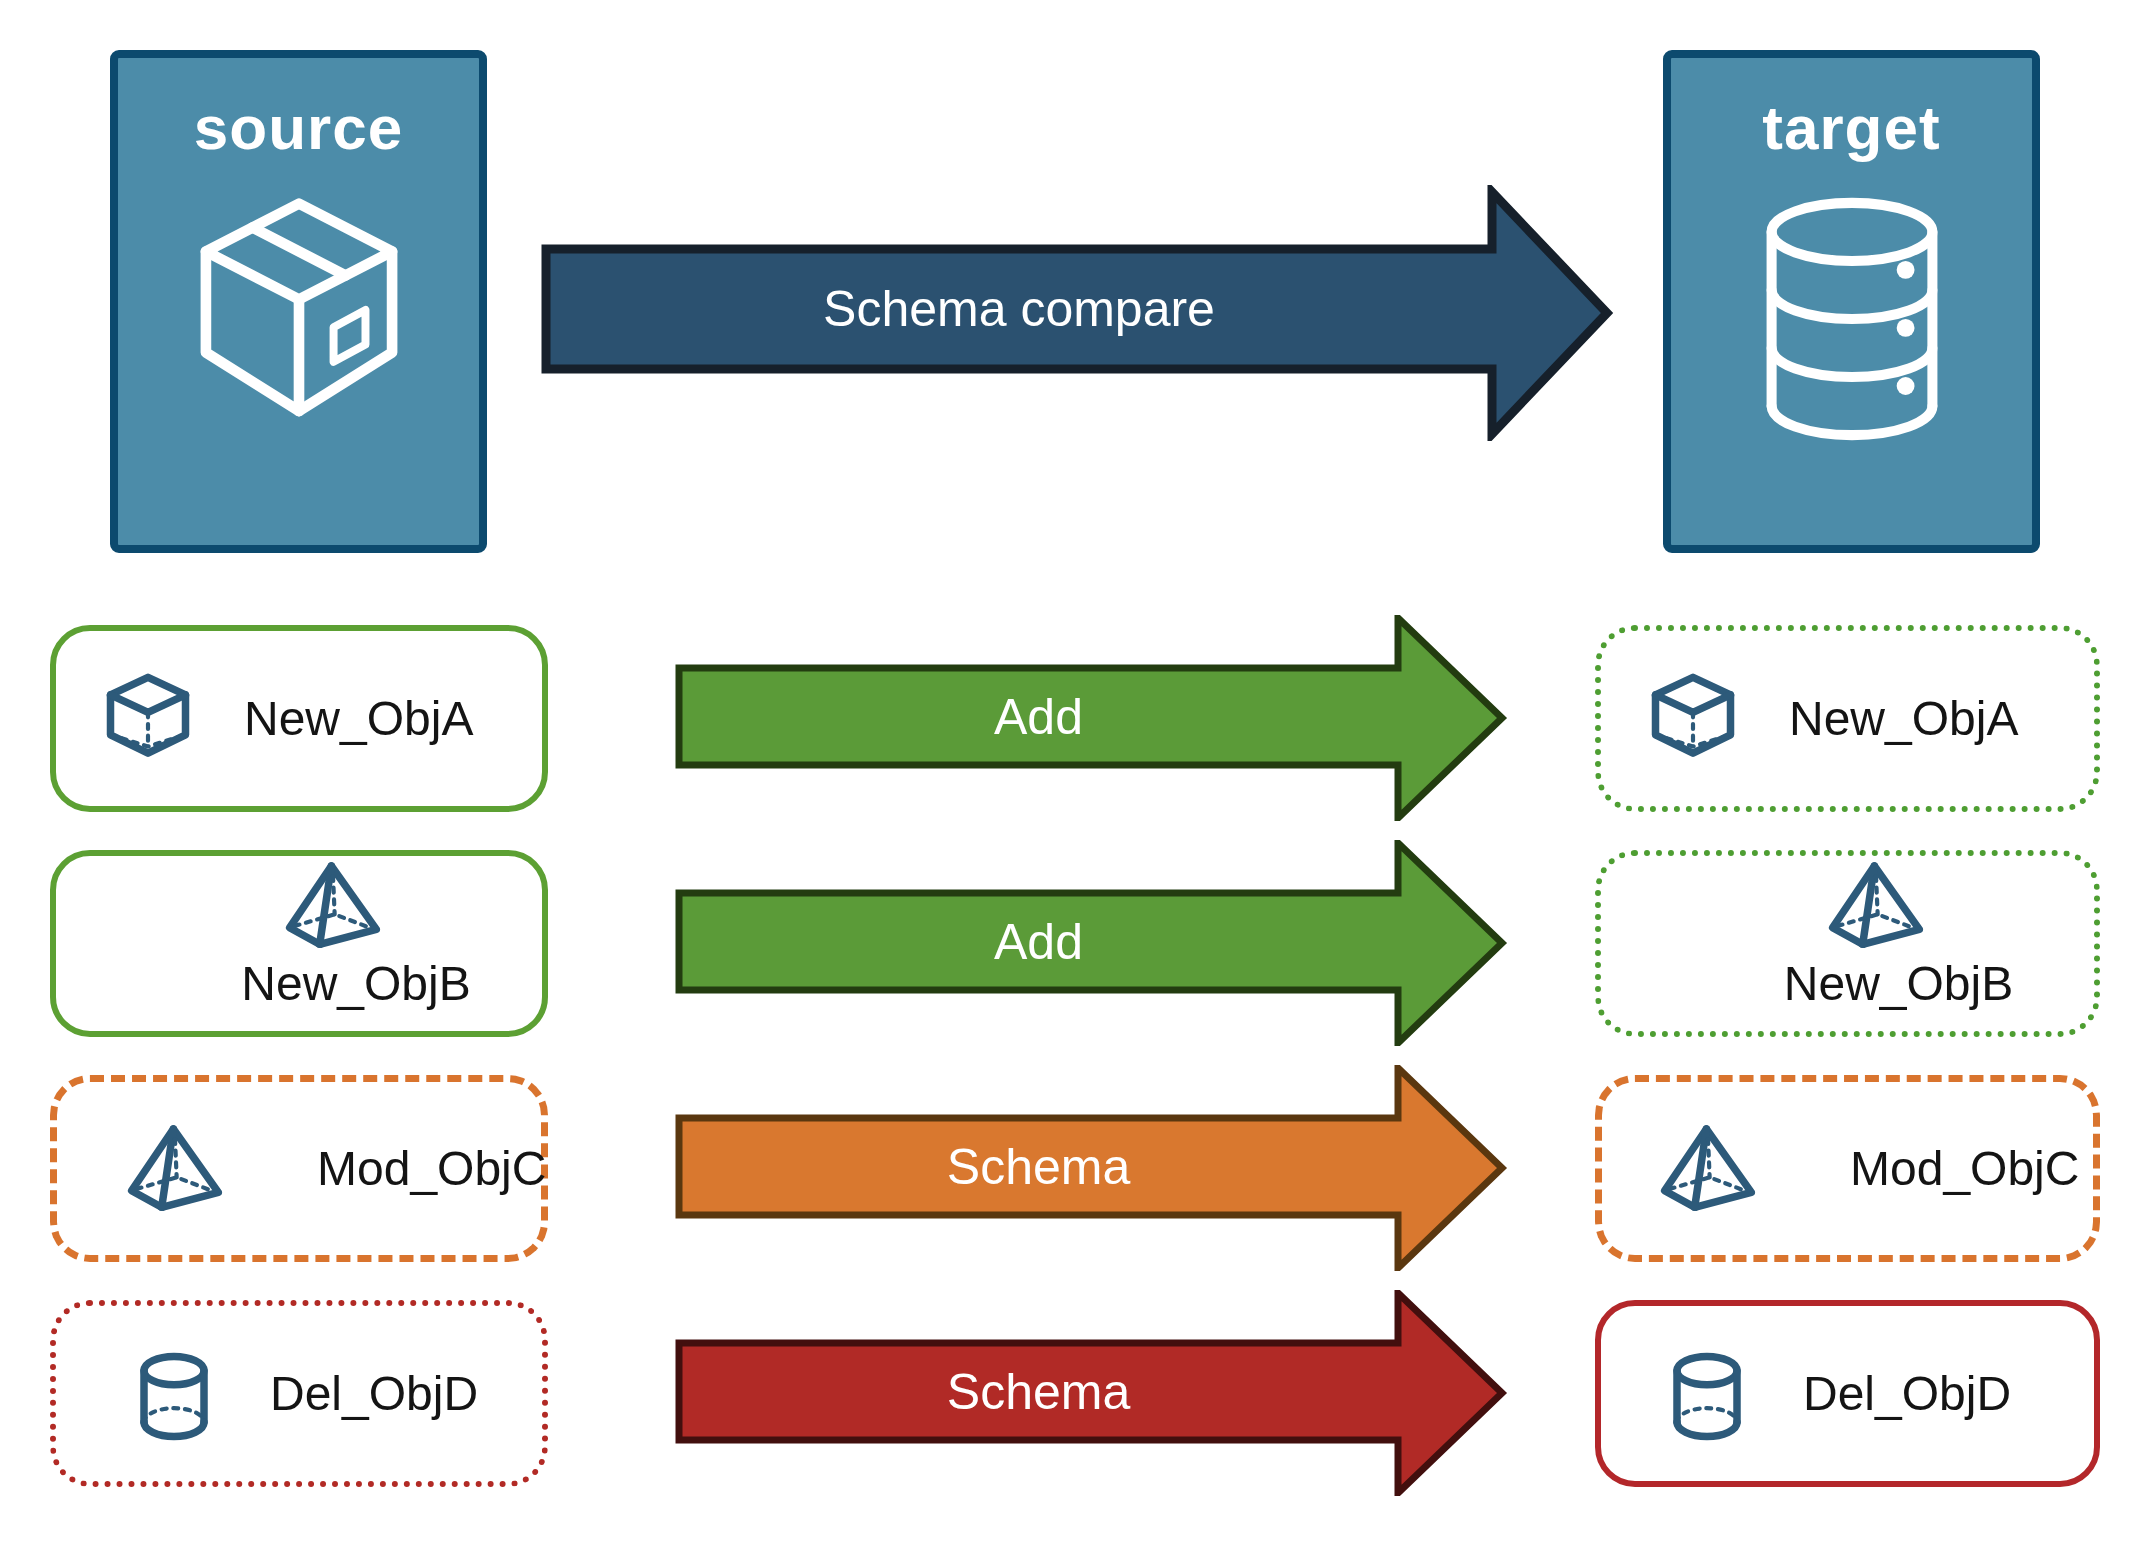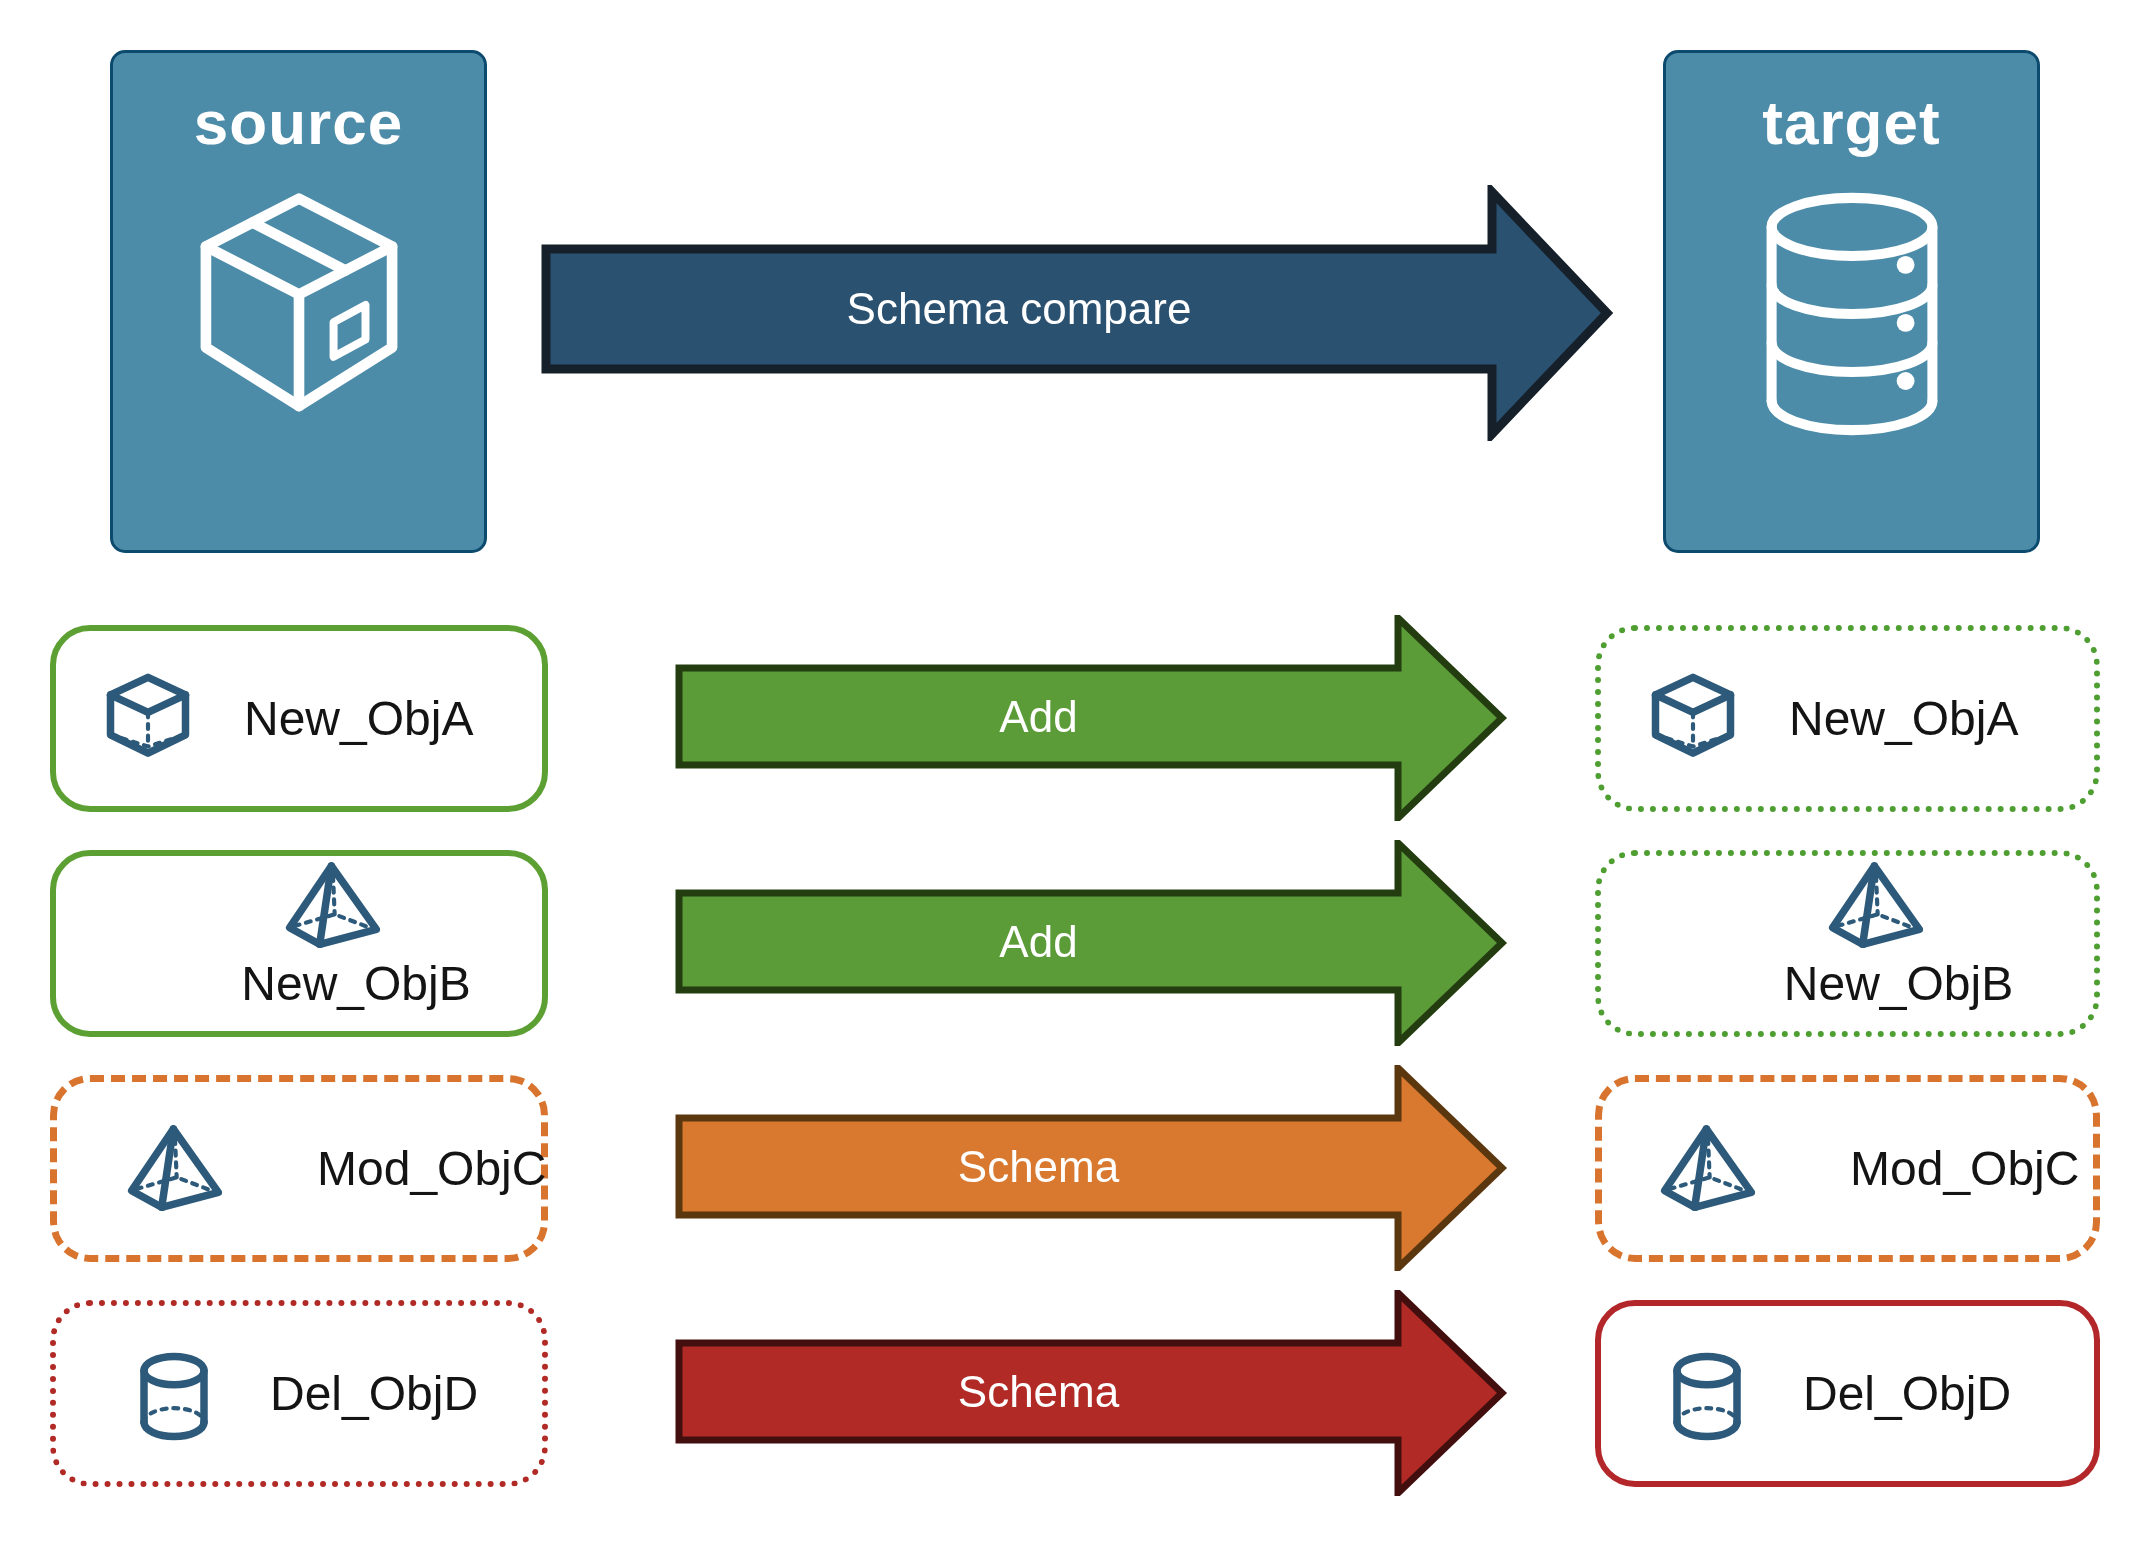--- a/index.html
+++ b/index.html
@@ -2,36 +2,36 @@
 <html><head>
 <meta charset="utf-8">
 <style>
   html,body{margin:0;padding:0;background:#ffffff;}
   #canvas{
     position:relative;width:2150px;height:1550px;background:#ffffff;overflow:hidden;
     font-family:"Liberation Sans", sans-serif;
   }
   
   .node{
-    position:absolute;width:377px;height:503px;border-radius:15px;
-    background:#4C8CA9;border:3px solid #0c4a6e;box-sizing:border-box;
+    position:absolute;width:377px;height:503px;border-radius:9px;
+    background:#4C8CA9;border:8px solid #0c4a6e;box-sizing:border-box;
     display:flex;flex-direction:column;align-items:center;
   }
   .node-title{
     margin-top:34px;font-size:62px;font-weight:bold;color:#ffffff;letter-spacing:1px;
   }
   .node-icon{margin-top:22px;}
   #source-node{left:110px;top:50px;}
   #target-node{left:1663px;top:50px;}
 
   
   .arrow-svg{position:absolute;}
   .arrow-label{
     position:absolute;display:flex;align-items:center;justify-content:center;
-    color:#ffffff;font-size:44px;pointer-events:none;
+    color:#ffffff;font-size:50px;pointer-events:none;
   }
   .compare-poly{fill:#2B5170;stroke:#16202B;stroke-width:9;}
   .add-poly{fill:#5B9B38;stroke:#233C10;stroke-width:7;}
   .update-poly{fill:#D9782F;stroke:#5A370F;stroke-width:7;}
   .delete-poly{fill:#B12A26;stroke:#420F0E;stroke-width:7;}
 
   
   .item-box{
     position:absolute;height:187px;border-radius:40px;background:#ffffff;
     box-sizing:border-box;display:flex;align-items:center;

